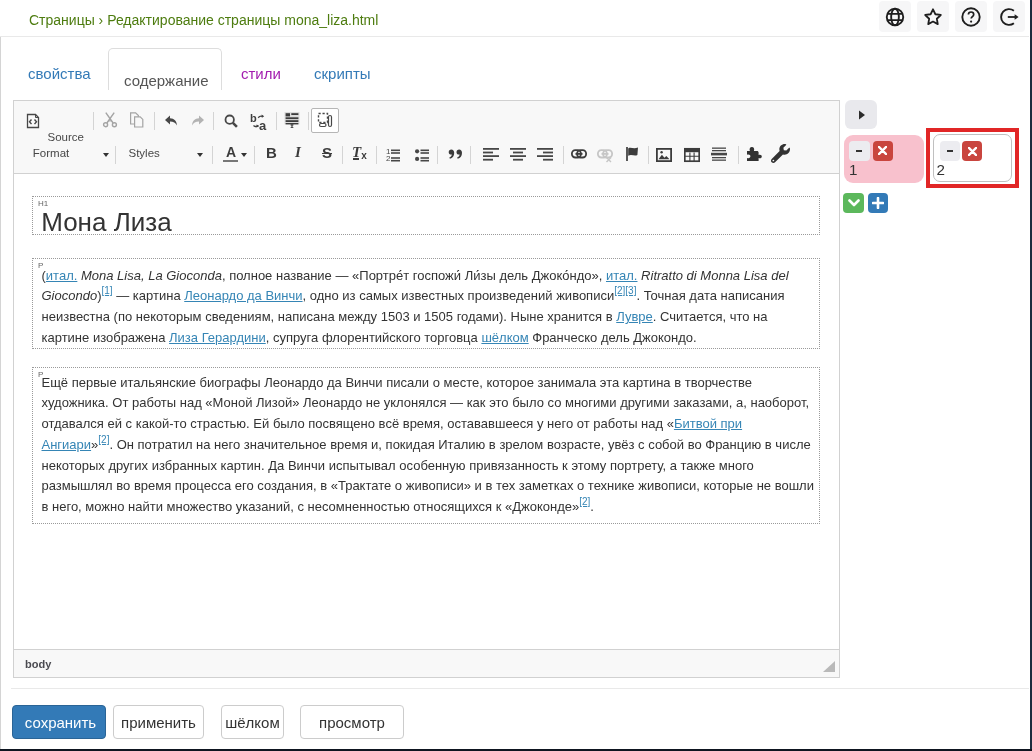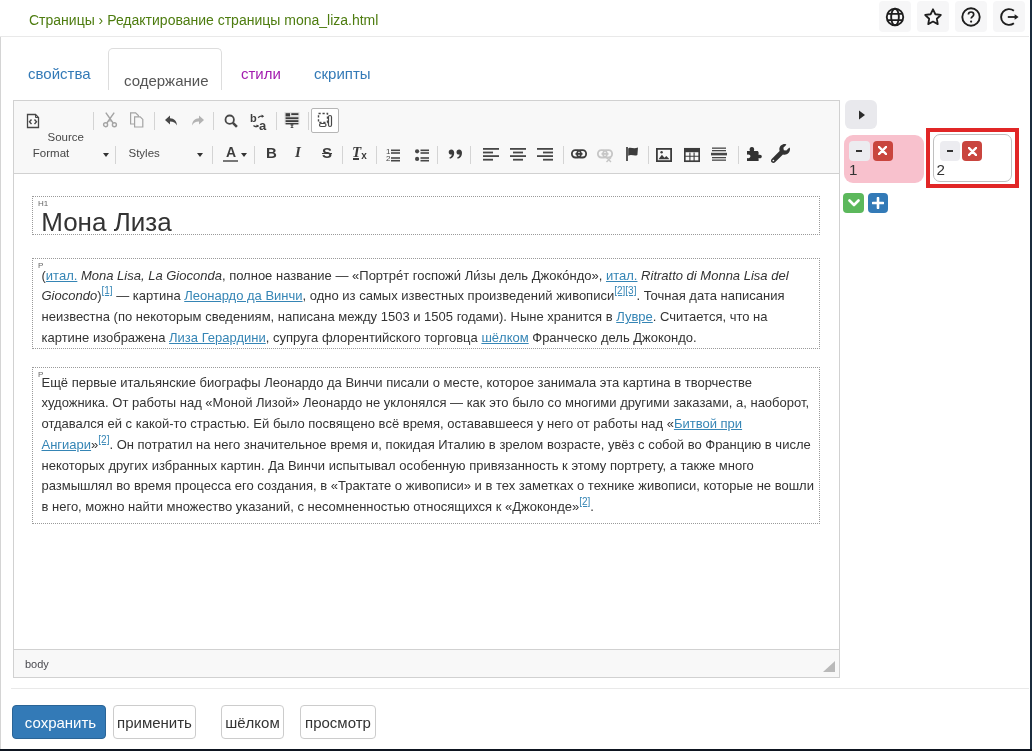--- a/index.html
+++ b/index.html
@@ -258,21 +258,21 @@
 <div class="block" style="top:258px;height:91px">
   <div class="blbl">P</div>
   <div class="ptxt">(<a class="lnk">итал.</a>&nbsp;<i>Mona Lisa, La Gioconda</i>, полное название — «Портре́т госпожи́ Ли́зы дель Джоко́ндо», <a class="lnk">итал.</a>&nbsp;<i>Ritratto di Monna Lisa del<br>Giocondo</i>)<sup class="ref"><a>[1]</a></sup> — картина <a class="lnk">Леонардо да Винчи</a>, одно из самых известных произведений живописи<sup class="ref"><a>[2][3]</a></sup>. Точная дата написания<br>неизвестна (по некоторым сведениям, написана между 1503 и 1505 годами). Ныне хранится в <a class="lnk">Лувре</a>. Считается, что на<br>картине изображена <a class="lnk">Лиза Герардини</a>, супруга флорентийского торговца <a class="lnk">шёлком</a> Франческо дель Джокондо.</div>
 </div>
 <div class="block" style="top:367px;height:157px">
   <div class="blbl">P</div>
   <div class="ptxt" style="padding-top:4.5px">Ещё первые итальянские биографы Леонардо да Винчи писали о месте, которое занимала эта картина в творчестве<br>художника. От работы над «Моной Лизой» Леонардо не уклонялся — как это было со многими другими заказами, а, наоборот,<br>отдавался ей с какой-то страстью. Ей было посвящено всё время, остававшееся у него от работы над «<a class="lnk">Битвой при<br>Ангиари</a>»<sup class="ref"><a>[2]</a></sup>. Он потратил на него значительное время и, покидая Италию в зрелом возрасте, увёз с собой во Францию в числе<br>некоторых других избранных картин. Да Винчи испытывал особенную привязанность к этому портрету, а также много<br>размышлял во время процесса его создания, в «Трактате о живописи» и в тех заметках о технике живописи, которые не вошли<br>в него, можно найти множество указаний, с несомненностью относящихся к «Джоконде»<sup class="ref"><a>[2]</a></sup>.</div>
 </div>
 
 <div class="abs" style="left:14px;top:649px;width:825px;height:28px;background:#f8f8f8;border-top:1px solid #d1d1d1"></div>
-<div class="abs" style="left:25px;top:658px;font-size:11px;font-weight:normal;color:#4a4a50">body</div>
+<div class="abs" style="left:25px;top:658px;font-size:11px;font-weight:bold;color:#4a4a50">body</div>
 <svg class="abs" style="left:823px;top:661px" width="12" height="11">
     <path d="M12 0 L12 11 L0 11 Z" fill="#b9b9b9"></path>
   </svg>
 
 <div class="abs" style="left:845px;top:100px;width:32px;height:29px;background:#e9e9ed;border-radius:6px"></div>
 <svg class="abs" style="left:858px;top:110px" width="8" height="10">
     <path d="M1 0.5L7 5L1 9.5z" fill="#2b2b2b"></path>
   </svg>
 <div class="abs" style="left:844px;top:135px;width:80px;height:48px;background:#f8c1cd;border-radius:9px"></div>
 <div class="sbtn" style="left:848.5px;top:140.5px;width:21px;background:#ececf0">
@@ -300,20 +300,20 @@
       <path d="M1.5 1.5L6 6l4.5-4.5" stroke="#fff" stroke-width="2.6" fill="none" stroke-linecap="round" stroke-linejoin="round"></path>
     </svg>
   </div>
 <div class="sbtn" style="left:868px;top:193px;background:#337ab7">
     <svg width="12" height="12" viewBox="0 0 12 12">
       <path d="M6 1v10M1 6h10" stroke="#fff" stroke-width="2.6" stroke-linecap="round"></path>
     </svg>
   </div>
 
 <div class="btn" style="left:12px;top:705px;width:94px;background:#337ab7;border-color:#2a6496;color:#fff;padding-left:3px">сохранить</div>
-<div class="btn" style="left:113px;top:705px;width:83px">применить</div>
+<div class="btn" style="left:113px;top:705px;width:91px">применить</div>
 <div class="btn" style="left:221px;top:705px;width:63px">шёлком</div>
-<div class="btn" style="left:300px;top:705px;width:76px">просмотр</div>
+<div class="btn" style="left:300px;top:705px;width:104px">просмотр</div>
 
 <div class="abs" style="left:0;top:37px;width:1px;height:711.5px;background:#d4d4d4"></div>
 <div class="abs" style="left:11px;top:687.5px;width:1018px;height:1px;background:#e9e9e9"></div>
 <div class="abs" style="left:1029.5px;top:0;width:2.5px;height:751px;background:#1b2c3d"></div>
 <div class="abs" style="left:0;top:748.5px;width:1032px;height:2.5px;background:#0e1520"></div>
 
 </body></html>

